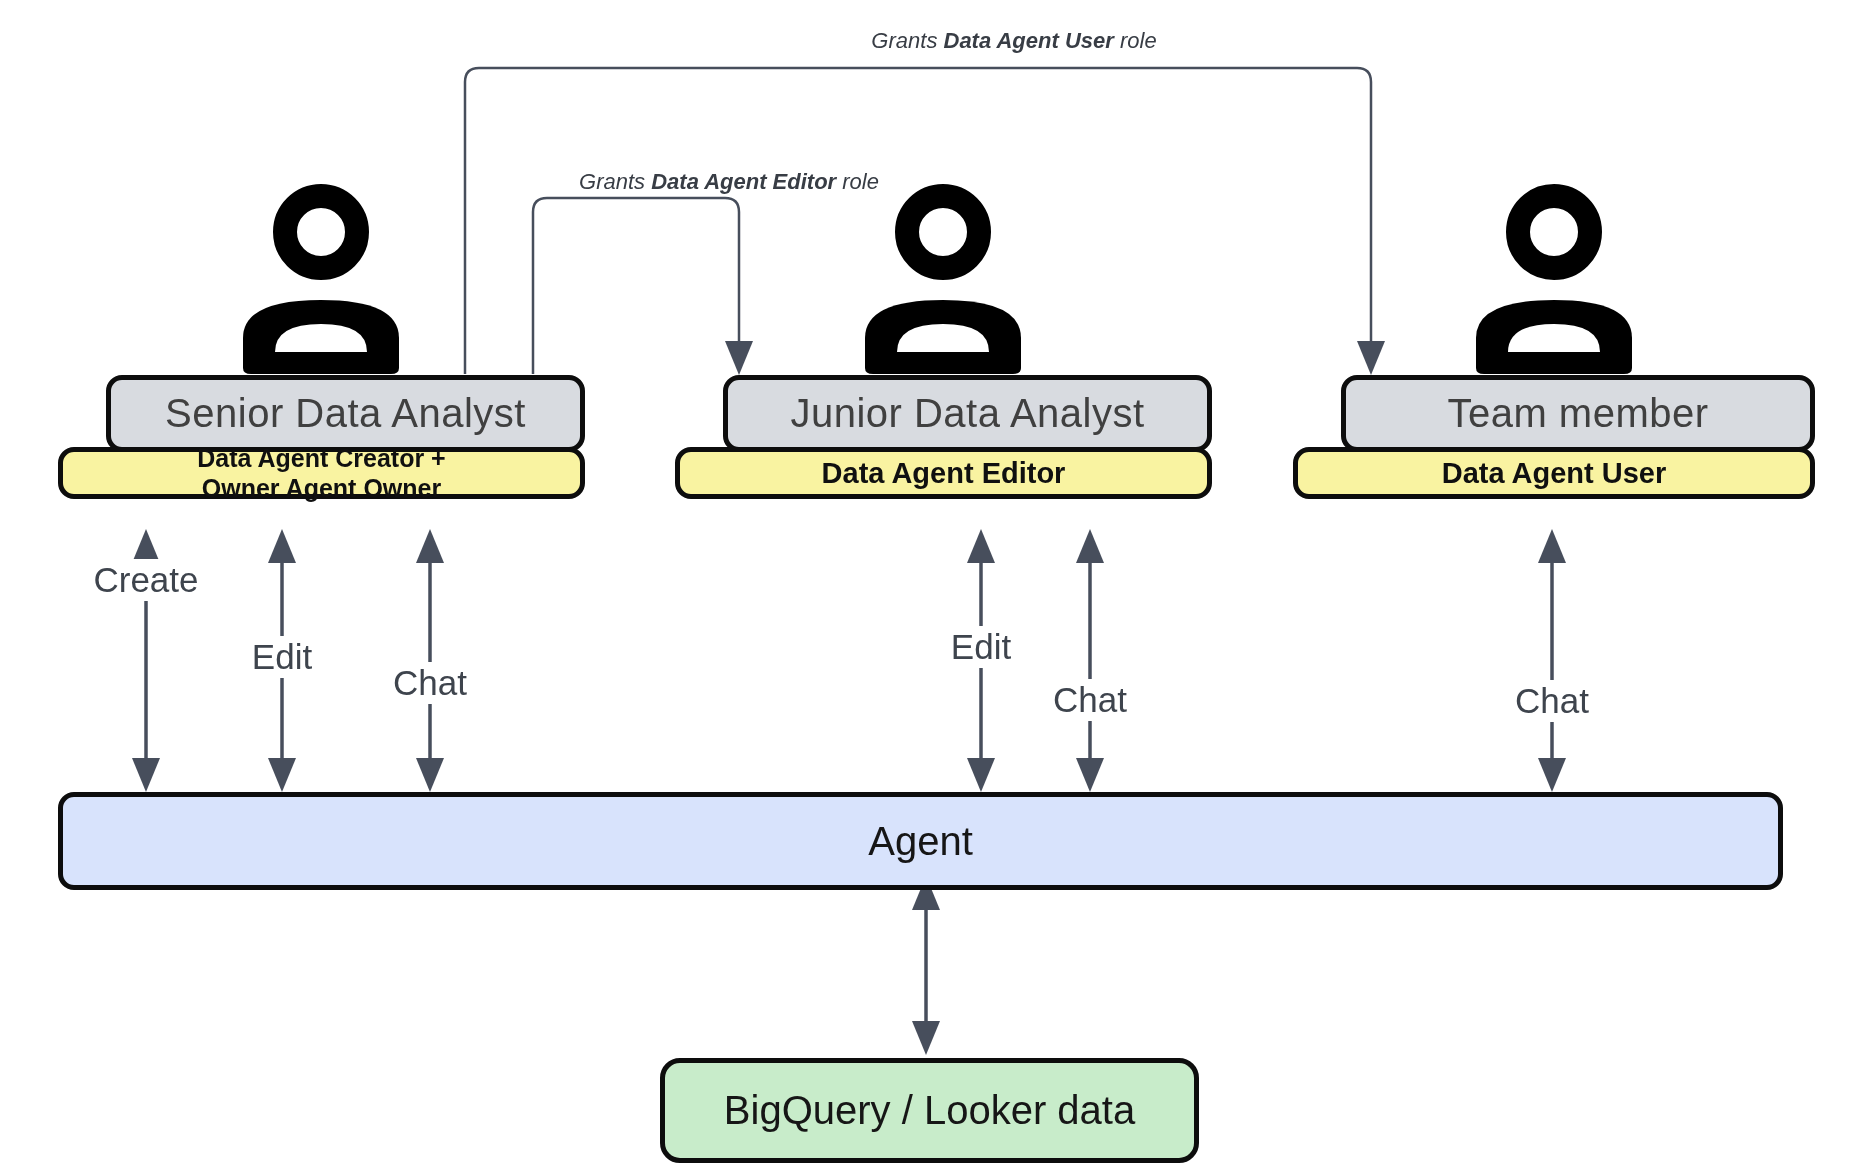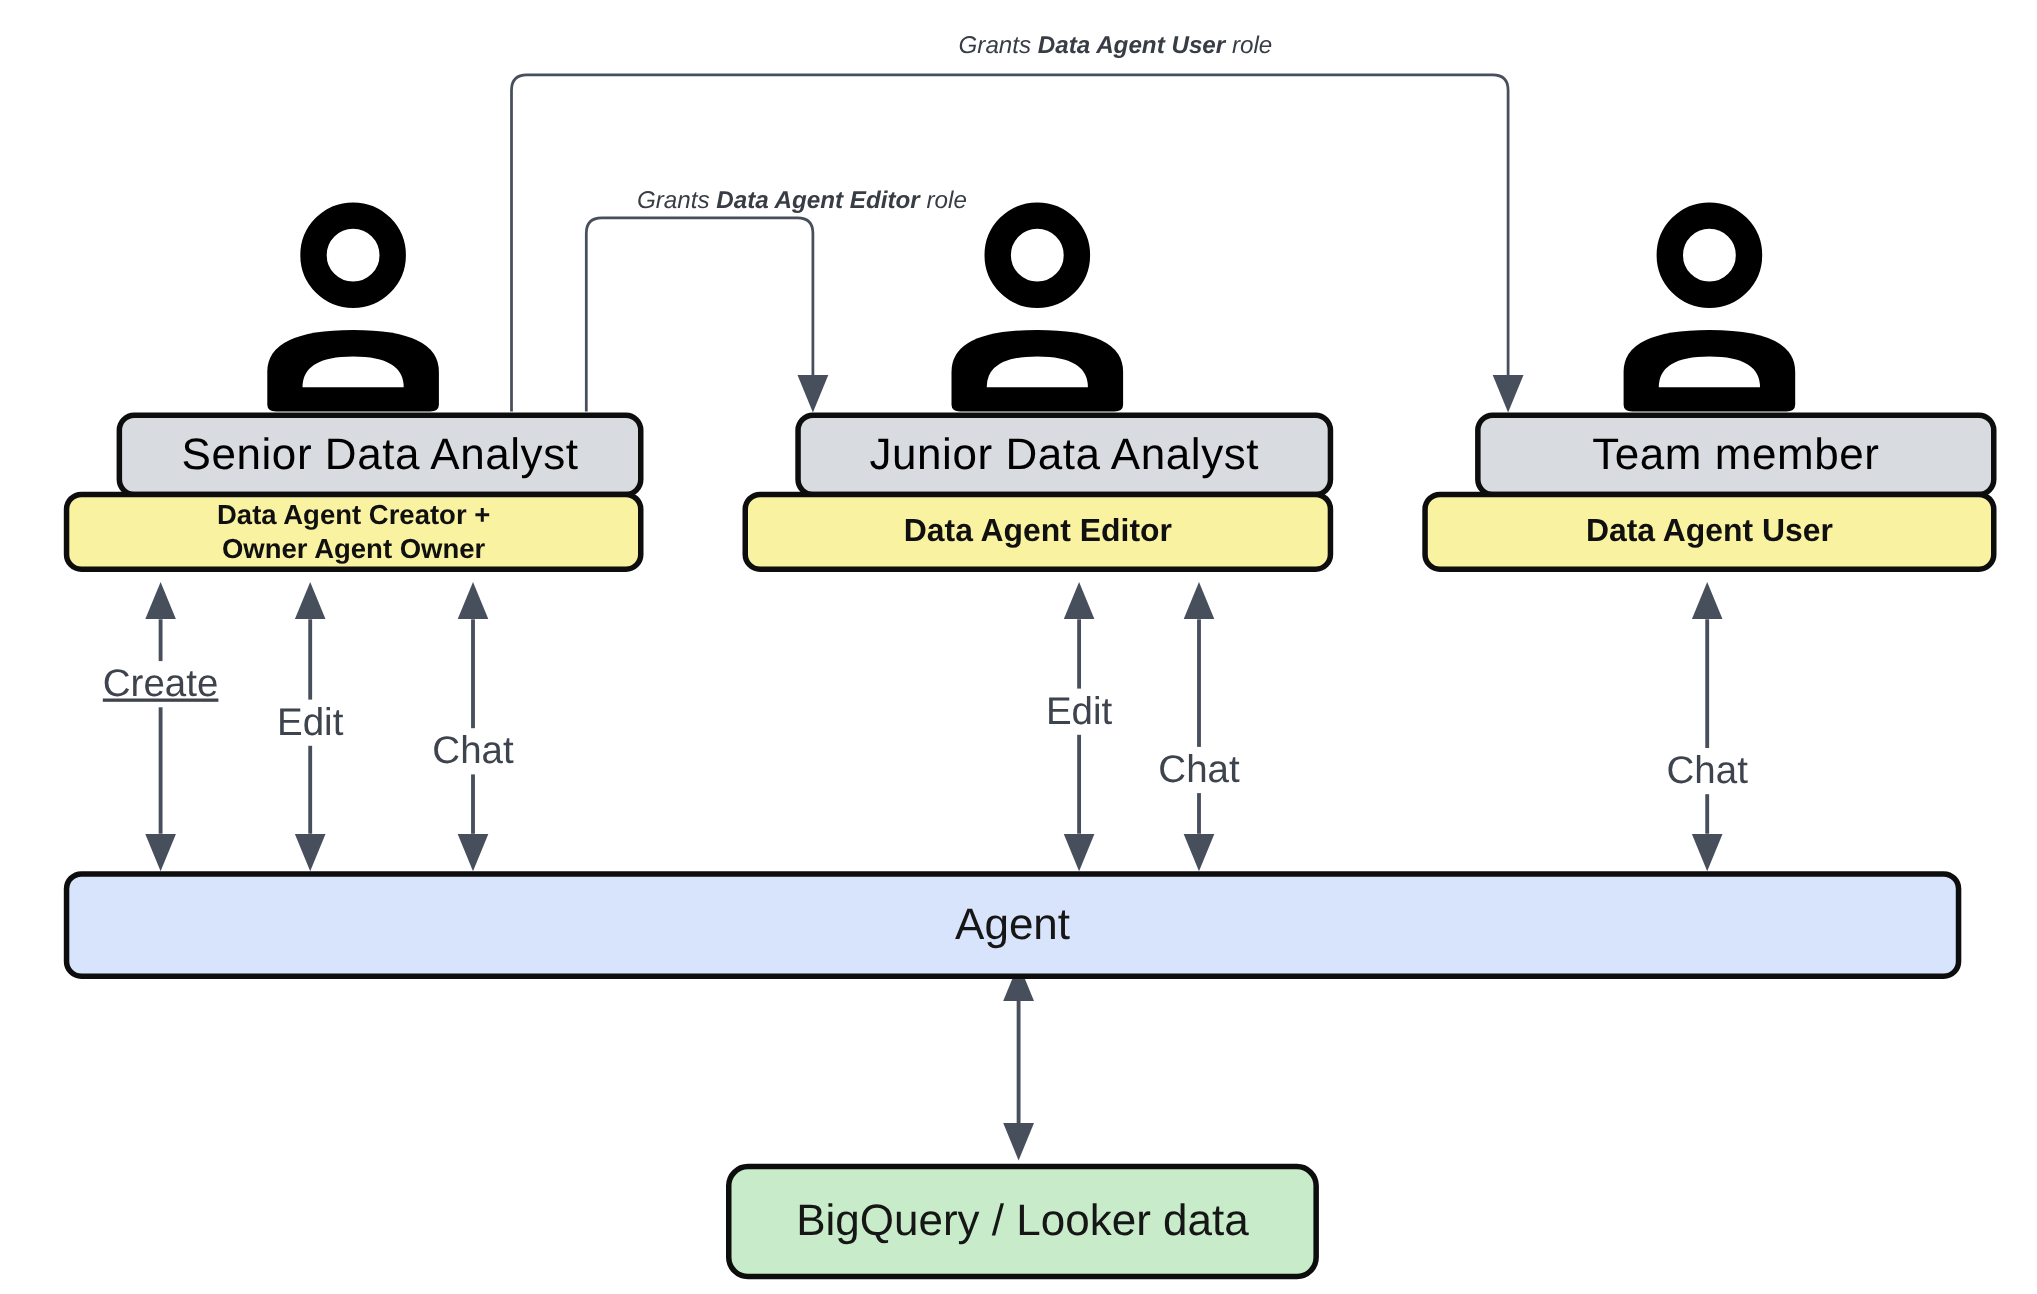--- a/index.html
+++ b/index.html
@@ -19,27 +19,27 @@
   }
   .role-card { position: absolute; z-index: 2; }
   .card-title {
     box-sizing: border-box;
     height: 77px;
     background: var(--card-gray, #d8dbe0);
     border: 5px solid #0d0d0d;
     border-radius: 16px;
     display: flex; align-items: center; justify-content: center;
     font-size: 40px;
-    color: #000000;
+    color: #404040;
     letter-spacing: 0.5px;
     margin-left: 48px;
   }
   .card-role {
     box-sizing: border-box;
-    height: 73px;
+    height: 52px;
     margin-top: -5px;
     background: var(--role-yellow, #f9f3a1);
     border: 5px solid #0d0d0d;
     border-radius: 16px;
     display: flex; flex-direction: column; align-items: center; justify-content: center;
     font-weight: bold;
     color: #101010;
     text-align: center;
   }
   .card-role.two-line { font-size: 25px; line-height: 1.22; }
@@ -146,21 +146,21 @@
     </div>
   </div>
 
   <div class="role-card" style="left:1293px; top:375px; width:522px;">
     <div class="card-title">Team member</div>
     <div class="card-role one-line">
       <span>Data Agent User</span>
     </div>
   </div>
 
-  <div class="flow-label" style="left:146px; top:622px;text-decoration:underline;">Create</div>
+  <div class="flow-label" style="left:146px; top:580px;">Create</div>
   <div class="flow-label" style="left:282px; top:657px;">Edit</div>
   <div class="flow-label" style="left:430px; top:683px;">Chat</div>
   <div class="flow-label" style="left:981px; top:647px;">Edit</div>
   <div class="flow-label" style="left:1090px; top:700px;">Chat</div>
   <div class="flow-label" style="left:1552px; top:701px;">Chat</div>
 
   <div class="big-bar" style="left:58px; top:792px; width:1725px; height:98px;">Agent</div>
 
   <div class="data-box" style="left:660px; top:1058px; width:539px; height:105px;">BigQuery / Looker data</div>
 

